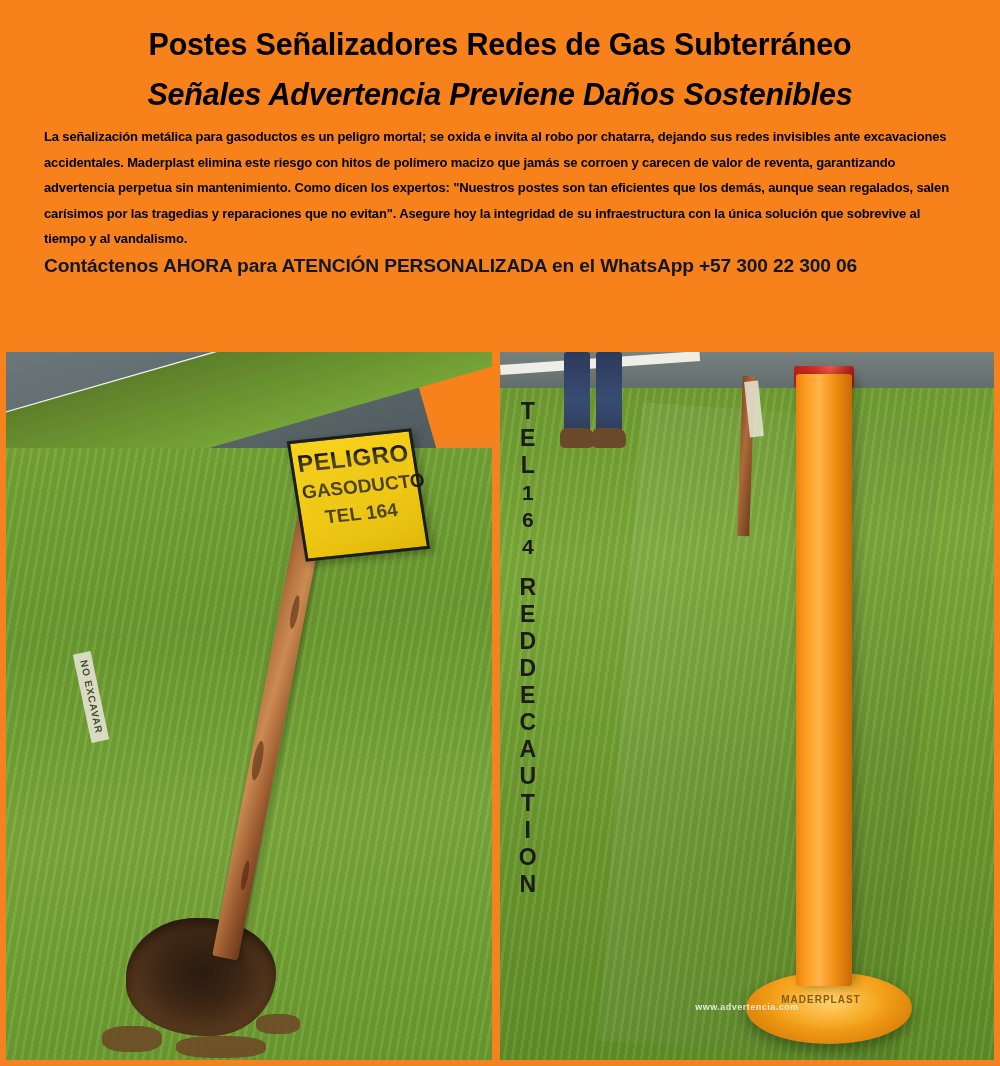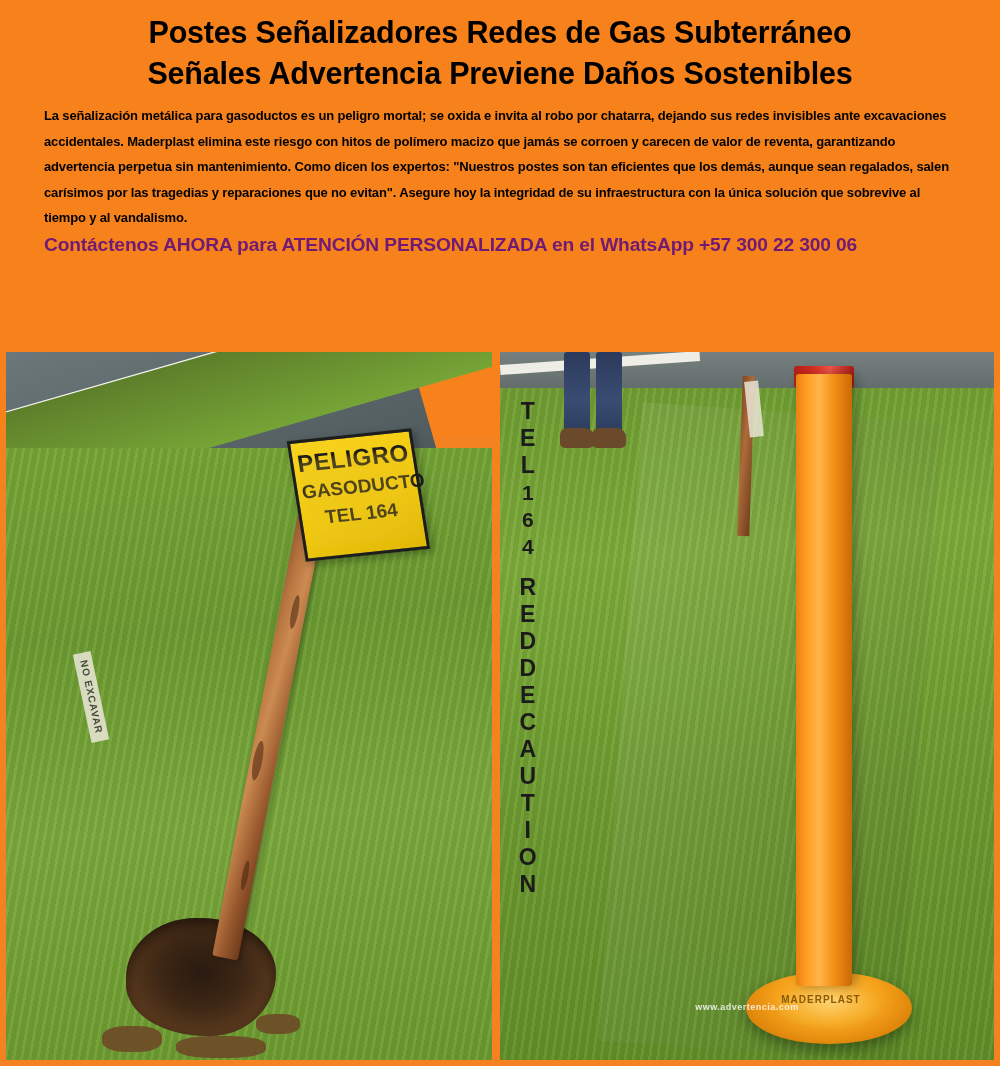--- a/index.html
+++ b/index.html
@@ -23,55 +23,56 @@
   }
 
   
   .header {
     position: absolute;
     left: 0;
     top: 0;
     width: 1000px;
     height: 436px;
     background: #f7821b;
-    padding: 14px 44px 0 44px;
+    padding: 26px 44px 0 44px;
     box-sizing: border-box;
   }
 
   .headline {
     text-align: center;
     font-weight: bold;
     font-size: 30.5px;
     line-height: 37px;
     color: #000000;
     letter-spacing: -0.2px;
     margin: 0;
     white-space: nowrap;
   }
   .headline.line2 {
-    margin-top: 4px;
+    margin-top: 13px;
+    font-style: italic;
   }
 
   .body-copy {
     margin-top: 11px;
     font-weight: bold;
     font-size: 13px;
     line-height: 25.6px;
     color: #000000;
     text-align: left;
     letter-spacing: -0.15px;
   }
   .body-copy p {
     margin: 0;
   }
   .cta {
     font-weight: bold;
     font-size: 19.2px;
     line-height: 25.6px;
-    color: #701a75;
+    color: #0f172a;
     margin-top: 1px;
     letter-spacing: -0.15px;
   }
 
   
   .photos {
     position: absolute;
     left: 0;
     top: 352px;
     width: 1000px;

